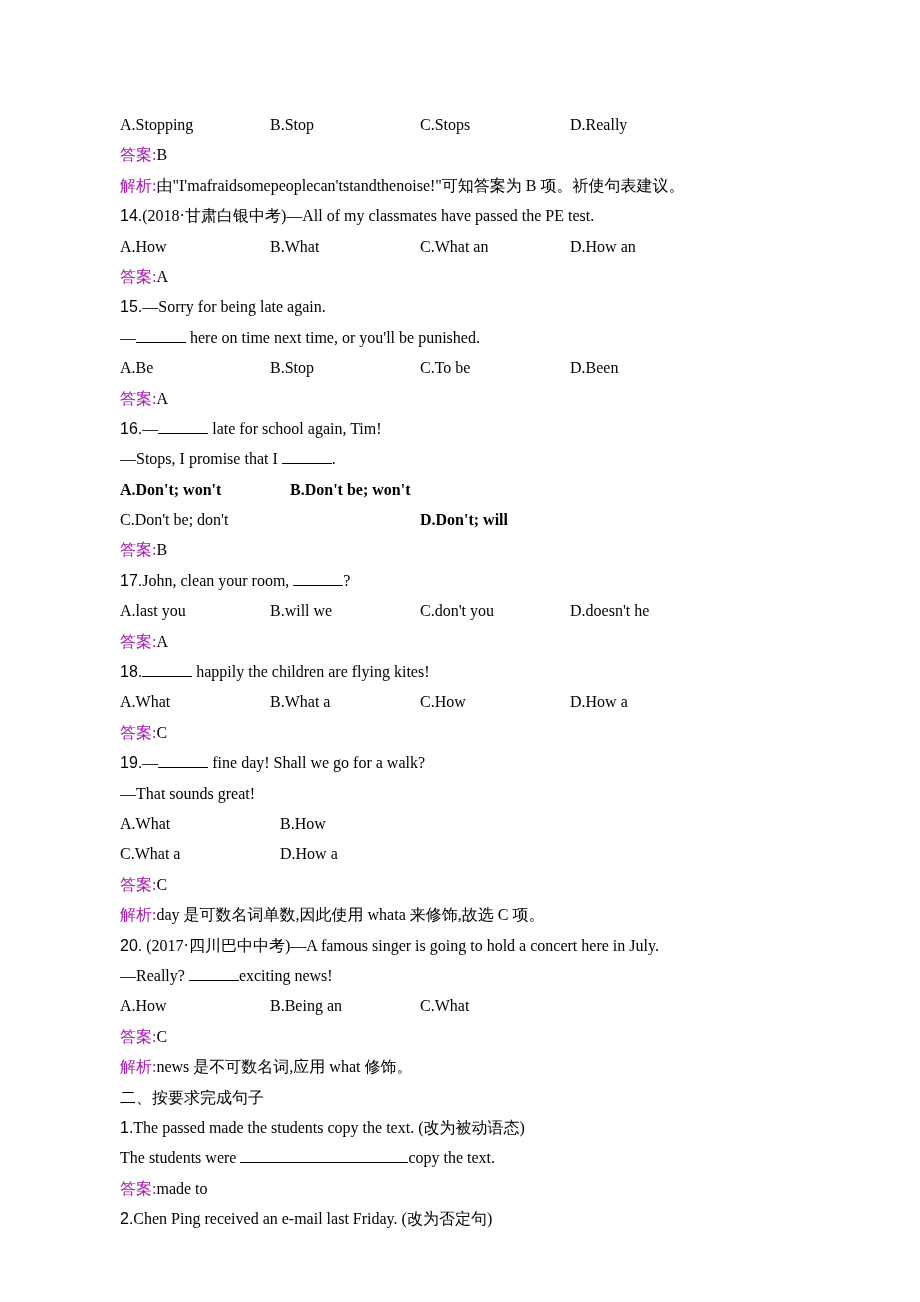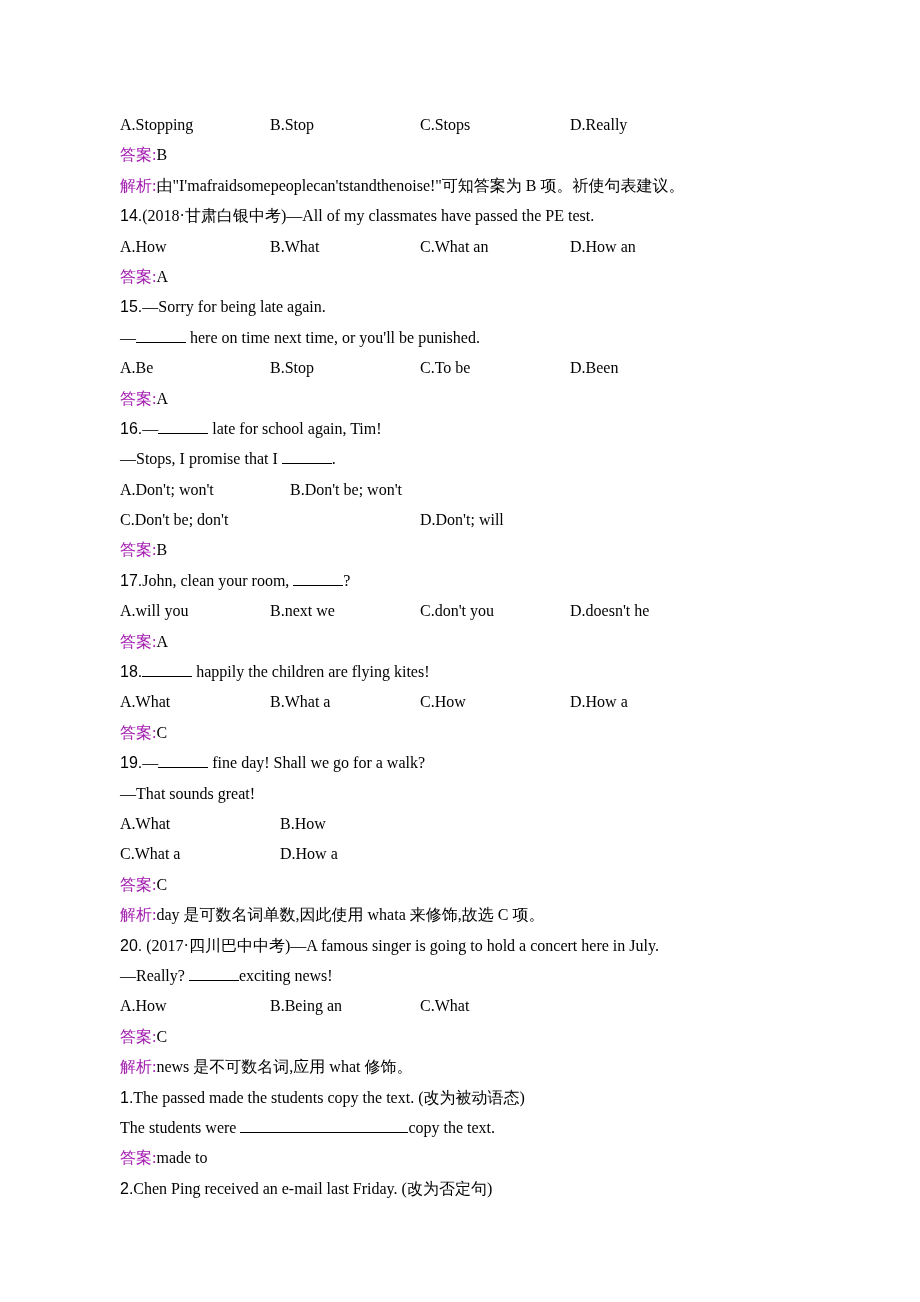--- a/index.html
+++ b/index.html
@@ -21,20 +21,21 @@
     display: flex;
     flex-wrap: wrap;
   }
   .opt {
     width: 150px;
     white-space: nowrap;
   }
   .opt2 {
     width: 170px;
     white-space: nowrap;
+    font-weight: bold;
   }
   .opt3 {
     width: 300px;
     white-space: nowrap;
   }
   .label-red {
     color: #a21caf;
   }
   .prompt, .ans-line, .expl-line, .opt-line {
     margin: 0;
@@ -117,22 +118,22 @@
     <span class="opt2">D.Don't; will</span>
   </div>
   <div class="ans-line">
     <span class="label-red">答案:</span><span>B</span>
   </div>
 
   <div class="prompt">
     <span class="bold-num">17.</span><span>John, clean your room, </span><span class="blank blank-short"></span><span>?</span>
   </div>
   <div class="row">
-    <span class="opt">A.will you</span>
-    <span class="opt">B.next we</span>
+    <span class="opt">A.last you</span>
+    <span class="opt">B.will we</span>
     <span class="opt">C.don't you</span>
     <span class="opt">D.doesn't he</span>
   </div>
   <div class="ans-line">
     <span class="label-red">答案:</span><span>A</span>
   </div>
 
   <div class="prompt">
     <span class="bold-num">18.</span><span class="blank blank-short"></span><span> happily the children are flying kites!</span>
   </div>
@@ -178,20 +179,21 @@
     <span class="opt">B.Being an</span>
     <span class="opt">C.What</span>
   </div>
   <div class="ans-line">
     <span class="label-red">答案:</span><span>C</span>
   </div>
   <div class="expl-line">
     <span class="label-red">解析:</span><span>news 是不可数名词,应用 what 修饰。</span>
   </div>
 
+  <div class="prompt">二、按要求完成句子</div>
 
   <div class="prompt">
     <span class="bold-num">1.</span><span>The passed made the students copy the text. (改为被动语态)</span>
   </div>
   <div class="prompt">
     <span>The students were </span><span class="blank blank-long"></span><span>copy the text.</span>
   </div>
   <div class="ans-line">
     <span class="label-red">答案:</span><span>made to</span>
   </div>

